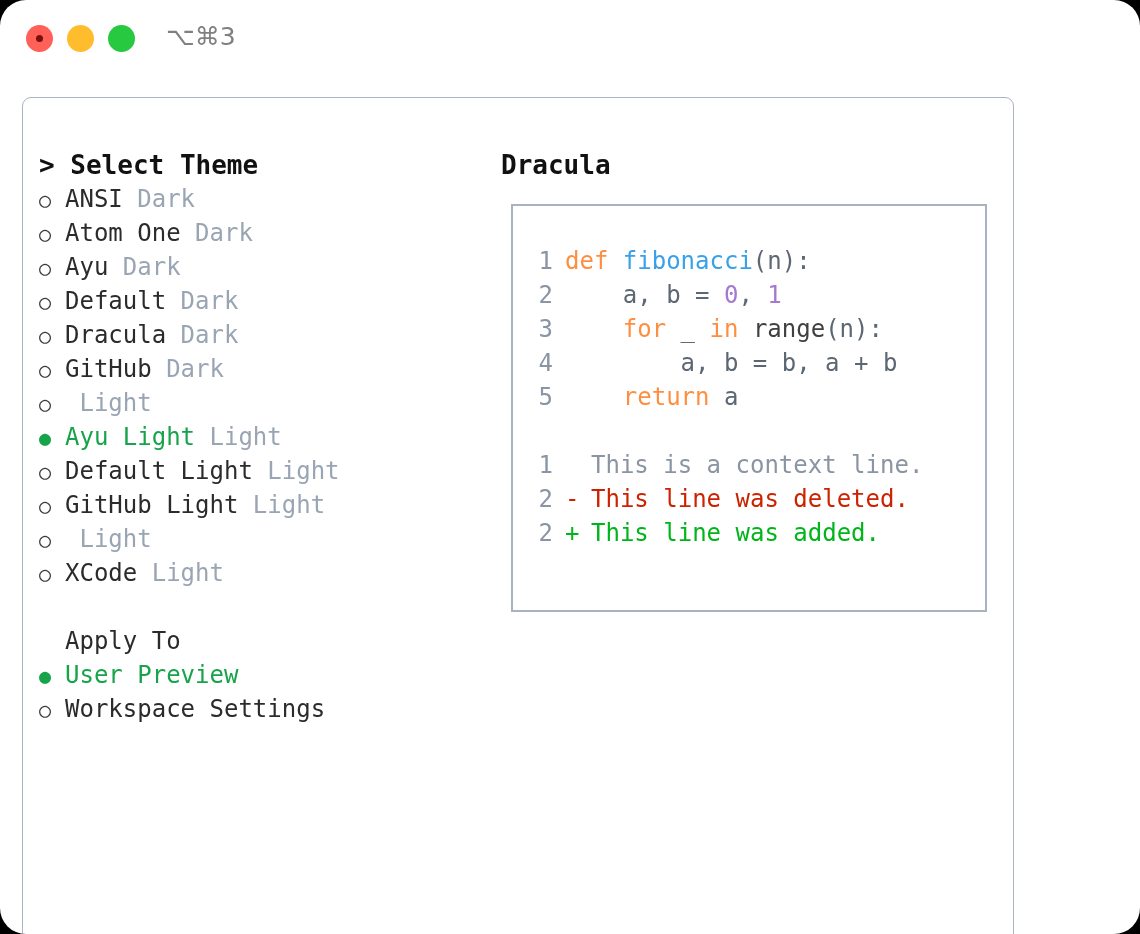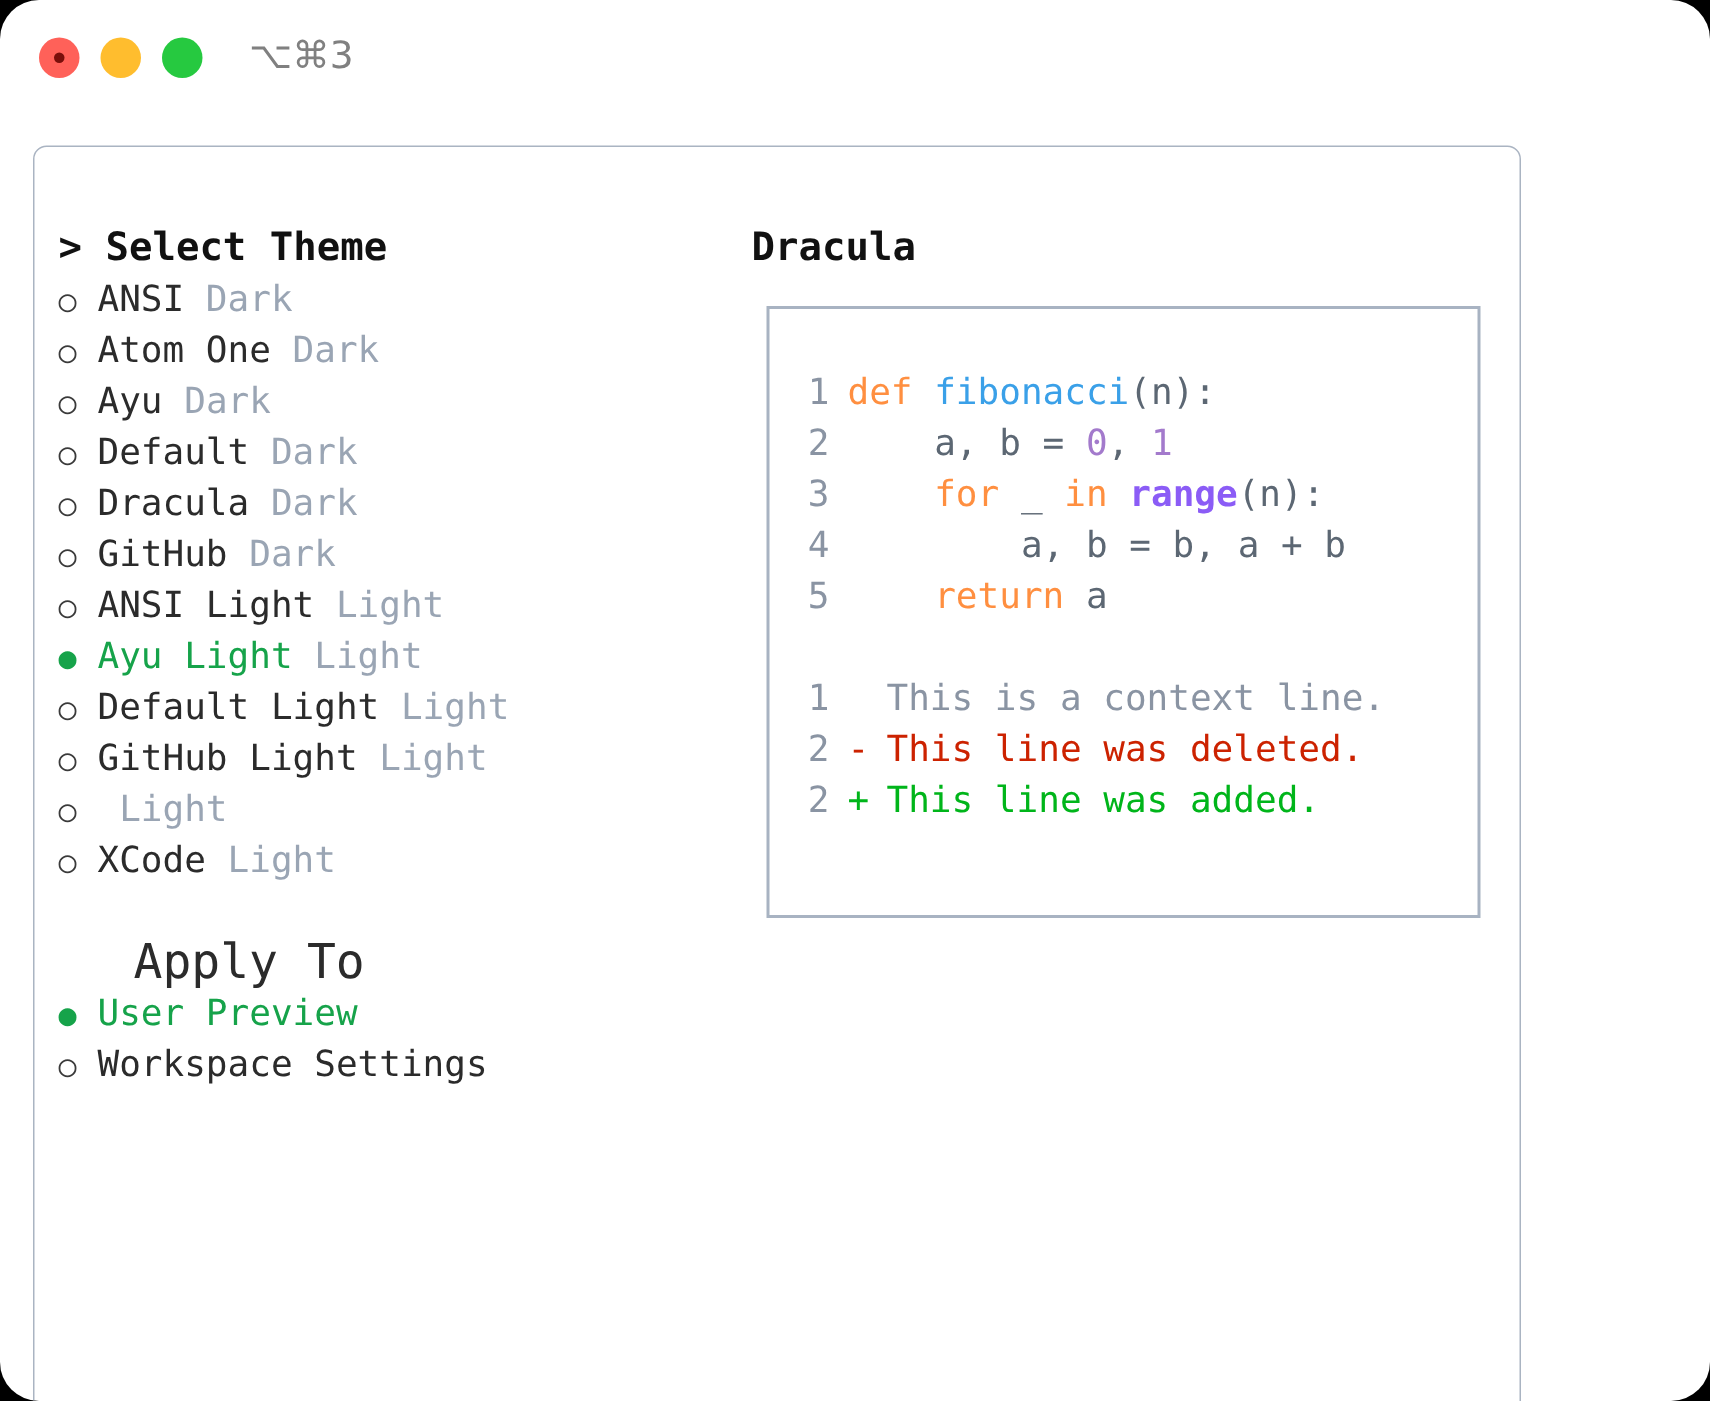--- a/index.html
+++ b/index.html
@@ -107,24 +107,23 @@
   .marker.selected { color: #16a34a; }
   .row .name { color: #2b2b2b; }
   .row.selected .name { color: #16a34a; }
   .row .variant { color: #9aa5b4; }
 
   .section-label {
     display: flex;
     align-items: baseline;
     height: 34px;
     line-height: 34px;
-    font-size: 32px;
+    font-size: 24px;
     white-space: pre;
     color: #2b2b2b;
-    gap: 24px;
   }
   .spacer-sm { height: 34px; }
 
   .hint {
     margin-top: 28px;
     font-size: 24px;
     line-height: 34px;
     color: #9aa5b4;
     width: 400px;
   }
@@ -166,21 +165,21 @@
     display: inline-block;
     width: 26px;
     flex: 0 0 26px;
     text-align: left;
   }
   .blankline { height: 34px; }
 
   .tok-kw   { color: #ff8f40; }
   .tok-fn   { color: #3aa0e8; }
   .tok-num  { color: #a37acc; }
-  .tok-call { color: #8b5cf6; font-weight: bold; }
+  .tok-call { color: #404040; }
   .tok-txt  { color: #5c6773; }
   .tok-pun  { color: #5c6773; }
 
   .diff-ctx { color: #8a94a3; }
   .diff-del { color: #cc2200; }
   .diff-add { color: #00b51a; }
 </style>
 </head>
 <body>
 
@@ -200,21 +199,21 @@
     <div class="left-col">
       <div class="heading">&gt; Select Theme</div>
 
       <div class="list" id="theme-list">
           <div class="row"><span class="marker">○</span><span class="name">ANSI</span><span class="variant"> Dark</span></div>
           <div class="row"><span class="marker">○</span><span class="name">Atom One</span><span class="variant"> Dark</span></div>
           <div class="row"><span class="marker">○</span><span class="name">Ayu</span><span class="variant"> Dark</span></div>
           <div class="row"><span class="marker">○</span><span class="name">Default</span><span class="variant"> Dark</span></div>
           <div class="row"><span class="marker">○</span><span class="name">Dracula</span><span class="variant"> Dark</span></div>
           <div class="row"><span class="marker">○</span><span class="name">GitHub</span><span class="variant"> Dark</span></div>
-          <div class="row"><span class="marker">○</span><span class="name">ANSI Light</span><span class="variant"> Light</span></div>
+          <div class="row"><span class="marker">○</span><span class="variant"> Light</span></div>
           <div class="row selected"><span class="marker selected">●</span><span class="name">Ayu Light</span><span class="variant"> Light</span></div>
           <div class="row"><span class="marker">○</span><span class="name">Default Light</span><span class="variant"> Light</span></div>
           <div class="row"><span class="marker">○</span><span class="name">GitHub Light</span><span class="variant"> Light</span></div>
           <div class="row"><span class="marker">○</span><span class="variant"> Light</span></div>
           <div class="row"><span class="marker">○</span><span class="name">XCode</span><span class="variant"> Light</span></div>
         </div>
 
       <div class="spacer-sm"></div>
 
       <div class="section-label">

